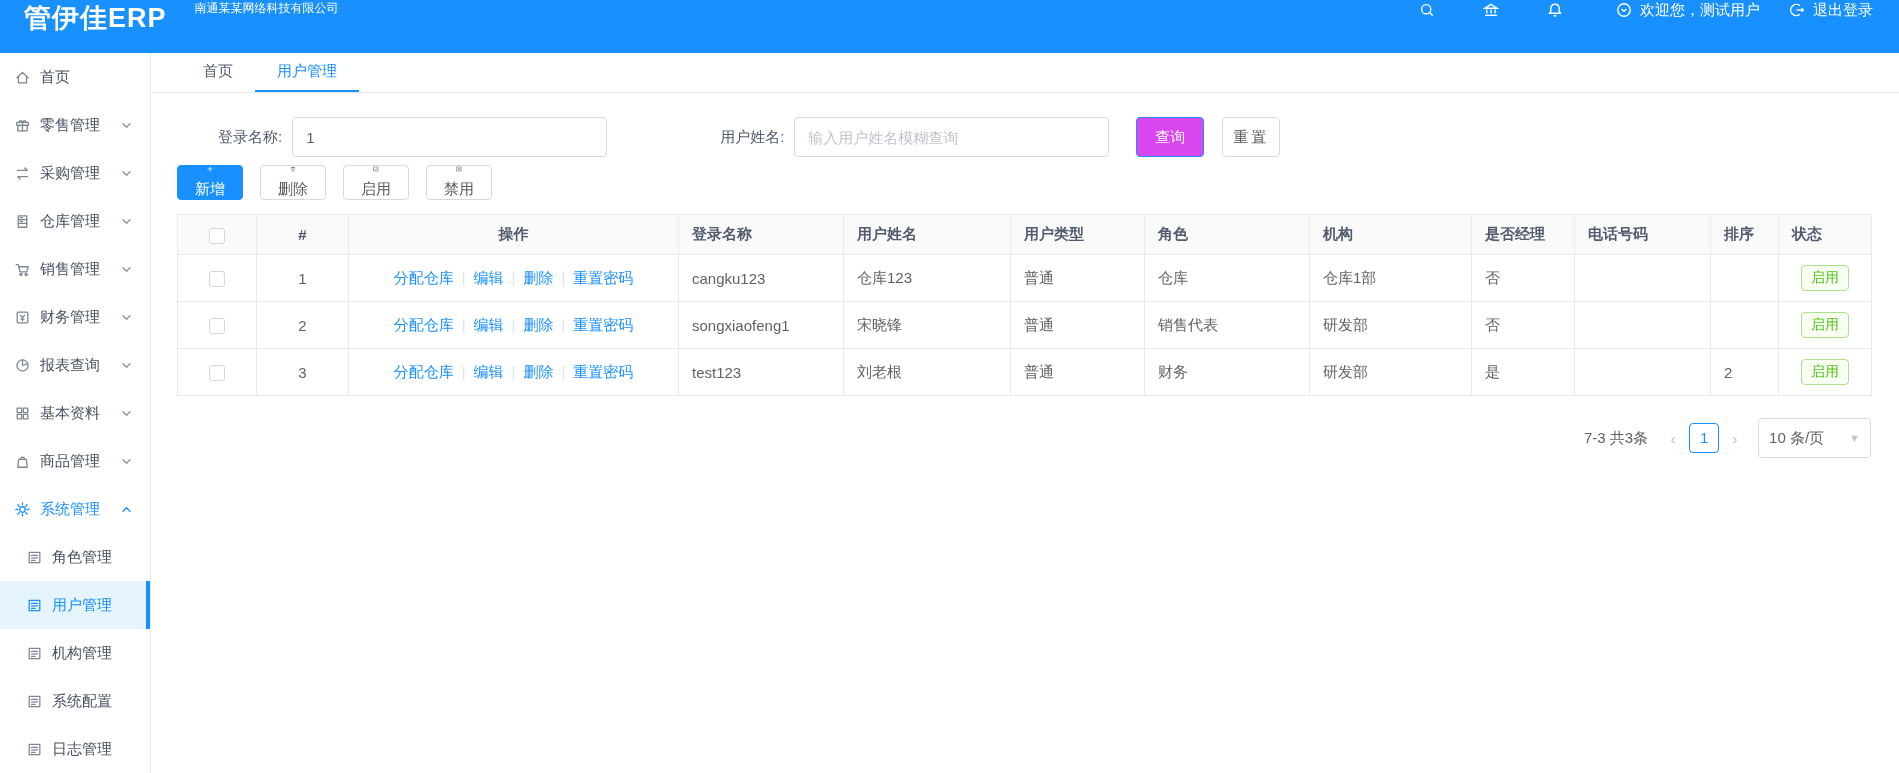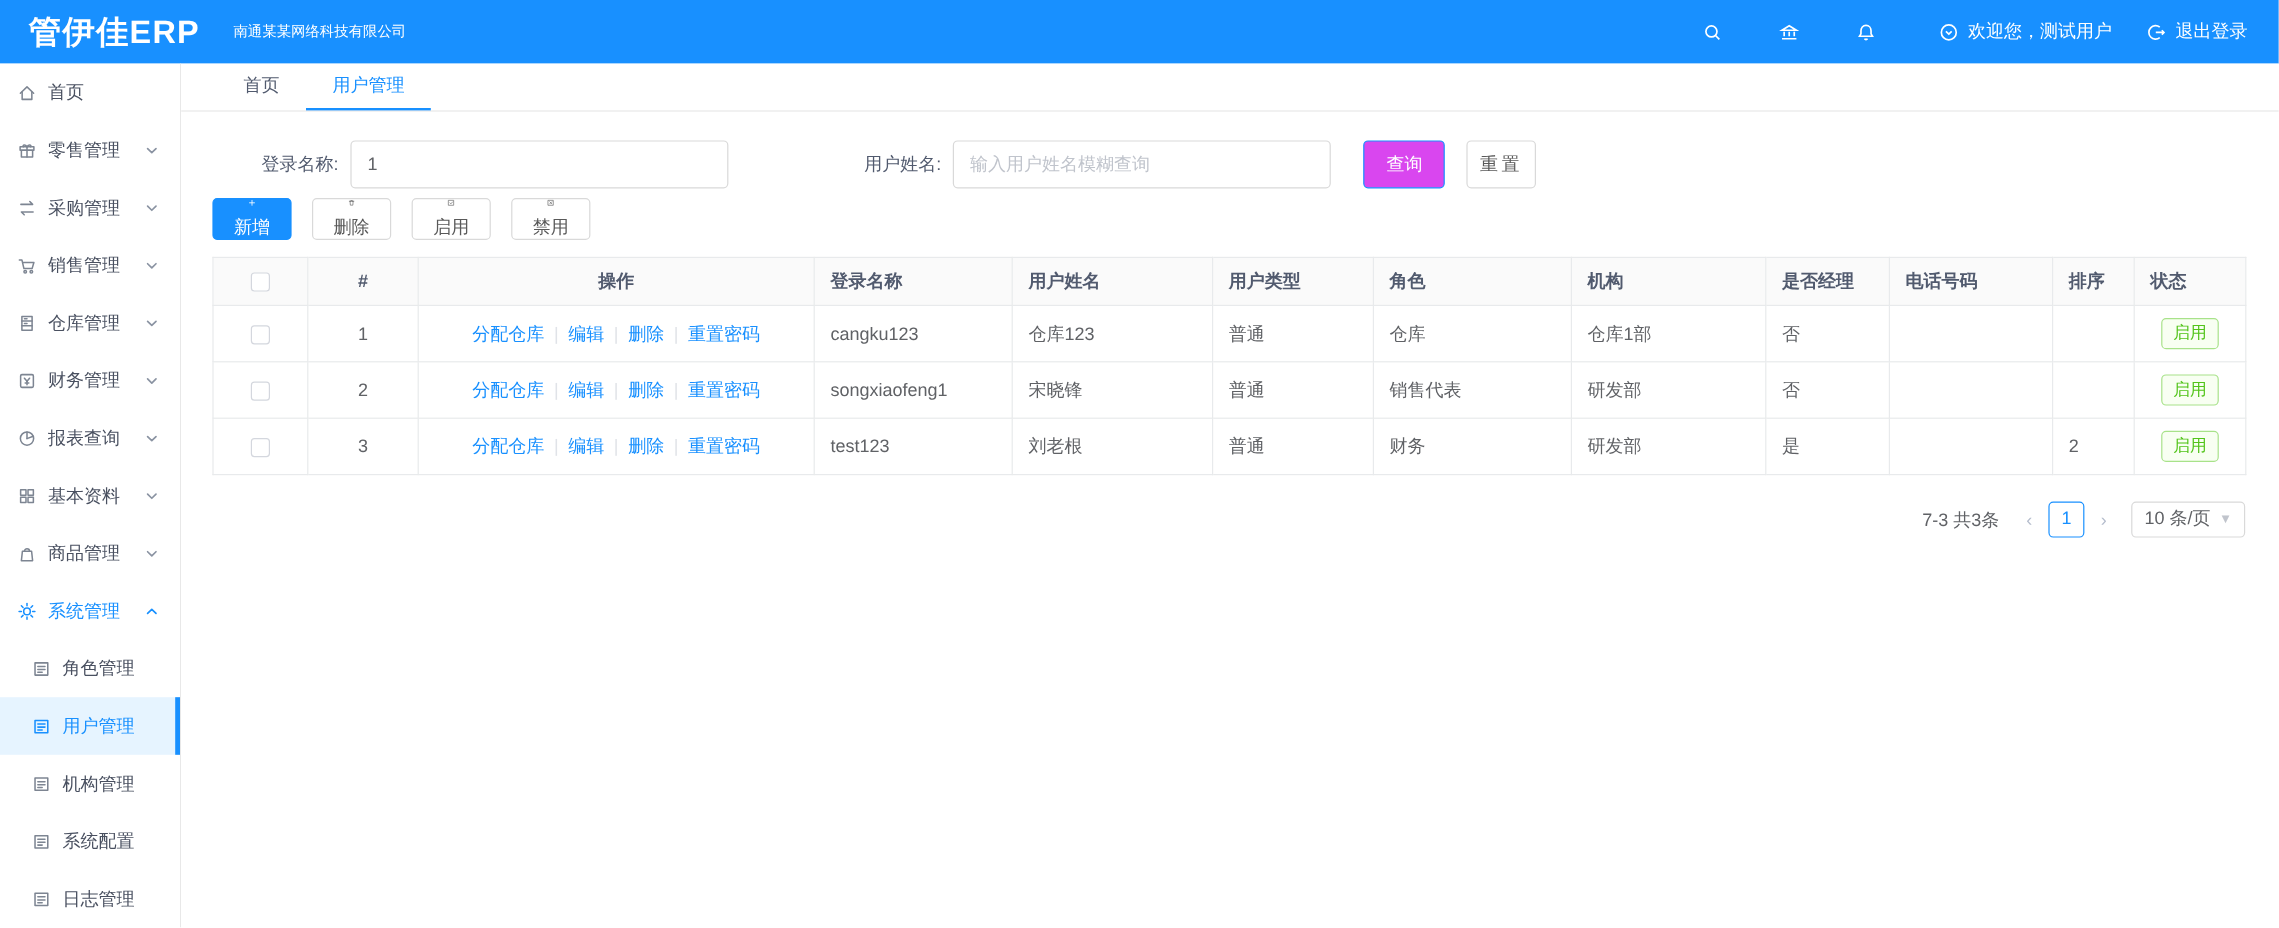--- a/index.html
+++ b/index.html
@@ -1,21 +1,21 @@
 <!DOCTYPE html>
 <html><head>
 <meta charset="utf-8">
 <style>
   * { margin:0; padding:0; box-sizing:border-box; }
   html,body { width:1899px; height:773px; overflow:hidden; background:#fff;
     font-family:"Liberation Sans","DejaVu Sans",sans-serif; color:#515a6e; }
   .app { display:flex; flex-direction:column; width:1899px; height:773px; }
 
   
-  .topbar { height:53px; background:#1890ff; display:flex; align-items:center; flex-shrink:0; }
+  .topbar { height:53px; background:#1890ff; display:flex; align-items:flex-start; flex-shrink:0; }
   .logo { color:#fff; font-size:27px; font-weight:bold; padding:0 28px 0 24px; letter-spacing:1px; }
   .company { color:#fff; font-size:12px; }
   .topbar-right { margin-left:auto; display:flex; align-items:center; color:#fff; font-size:15px; padding-right:26px; }
   .top-icon { display:inline-flex; align-items:center; justify-content:center; width:20px; height:20px; margin:0 22px; cursor:pointer; }
   .top-icon svg { stroke:#fff; fill:none; stroke-width:1.4; }
   .top-user, .top-logout { display:inline-flex; align-items:center; gap:7px; margin-left:28px; cursor:pointer; }
   .top-user svg, .top-logout svg { stroke:#fff; fill:none; stroke-width:1.4; }
 
   
   .main-row { display:flex; flex:1; min-height:0; }
@@ -68,21 +68,21 @@
   .cb { width:16px; height:16px; border:1px solid #d4d7de; border-radius:3px; background:#fff; display:inline-block; vertical-align:middle; cursor:pointer; }
   .ops a { color:#1890ff; text-decoration:none; cursor:pointer; }
   .sep { color:#e0e3e8; margin:0 8px; }
   .badge { display:inline-block; padding:3px 9px; font-size:14px; color:#52c41a; border:1px solid #a8e28a; border-radius:4px; background:#f8fff2; }
 
   
   .pager { width:1694px; margin-top:22px; display:flex; justify-content:flex-end; align-items:center; font-size:15px; color:#606266; }
   .pg-total { margin-right:14px; }
   .pg-arrow { width:22px; text-align:center; color:#b4bccc; font-size:15px; cursor:pointer; }
   .pg-num { width:30px; height:30px; line-height:28px; text-align:center; border:1px solid #1890ff; color:#1890ff; border-radius:4px; margin:0 5px; cursor:pointer; }
-  .pg-size { height:30px; line-height:28px; border:1px solid #d9d9d9; border-radius:4px; padding:0 10px; margin-left:12px; color:#606266; cursor:pointer; display:inline-flex; align-items:center; gap:7px; }
+  .pg-size { height:40px; line-height:28px; border:1px solid #d9d9d9; border-radius:4px; padding:0 10px; margin-left:12px; color:#606266; cursor:pointer; display:inline-flex; align-items:center; gap:25px; }
   .pg-size .dd { color:#c0c4cc; font-size:11px; }
 </style>
 </head>
 <body>
 
 <div class="app">
 
   <div class="topbar">
     <div class="logo">管伊佳ERP</div>
     <div class="company">南通某某网络科技有限公司</div>
@@ -173,44 +173,44 @@
         <span class="chev">
             <svg viewBox="0 0 11 11" width="11" height="11">
               <polyline points="2,3.8 5.5,7.2 9,3.8"></polyline>
             </svg>
           </span>
       </div>
 
       <div class="side-item">
         <span class="sicon">
             <svg viewBox="0 0 16 16" width="17" height="17">
-              <path d="M2 3.4 H4 L5.6 10.2 H12 L13.4 5.4 H4.6"></path>
-              <circle cx="6.6" cy="12.6" r="1"></circle>
-              <circle cx="11.4" cy="12.6" r="1"></circle>
-            </svg>
-          </span>
-        <span>销售管理</span>
-        <span class="chev">
-            <svg viewBox="0 0 11 11" width="11" height="11">
-              <polyline points="2,3.8 5.5,7.2 9,3.8"></polyline>
-            </svg>
-          </span>
-      </div>
-
-      <div class="side-item">
-        <span class="sicon">
-            <svg viewBox="0 0 16 16" width="17" height="17">
               <rect x="4" y="2.6" width="8" height="10.8"></rect>
               <line x1="4" y1="6.2" x2="12" y2="6.2"></line>
               <line x1="4" y1="9.8" x2="12" y2="9.8"></line>
               <line x1="6" y1="4.4" x2="8" y2="4.4"></line>
               <line x1="6" y1="8" x2="8" y2="8"></line>
             </svg>
           </span>
         <span>仓库管理</span>
+        <span class="chev">
+            <svg viewBox="0 0 11 11" width="11" height="11">
+              <polyline points="2,3.8 5.5,7.2 9,3.8"></polyline>
+            </svg>
+          </span>
+      </div>
+
+      <div class="side-item">
+        <span class="sicon">
+            <svg viewBox="0 0 16 16" width="17" height="17">
+              <path d="M2 3.4 H4 L5.6 10.2 H12 L13.4 5.4 H4.6"></path>
+              <circle cx="6.6" cy="12.6" r="1"></circle>
+              <circle cx="11.4" cy="12.6" r="1"></circle>
+            </svg>
+          </span>
+        <span>销售管理</span>
         <span class="chev">
             <svg viewBox="0 0 11 11" width="11" height="11">
               <polyline points="2,3.8 5.5,7.2 9,3.8"></polyline>
             </svg>
           </span>
       </div>
 
       <div class="side-item">
         <span class="sicon">
             <svg viewBox="0 0 16 16" width="17" height="17">

